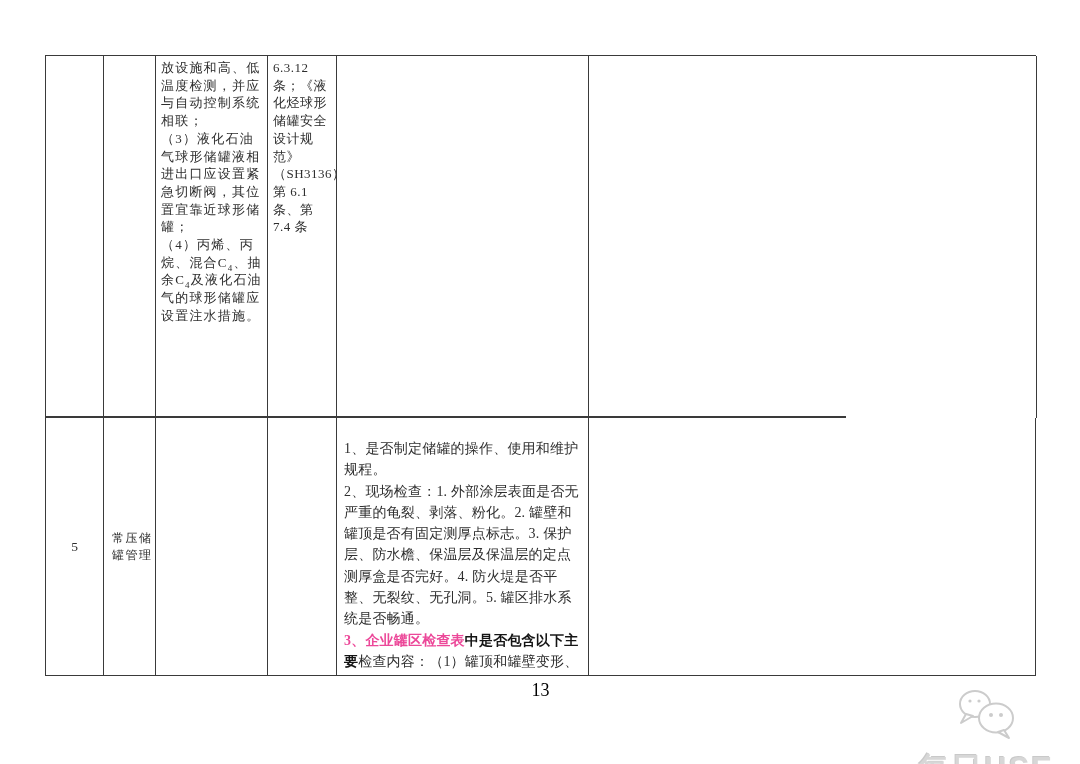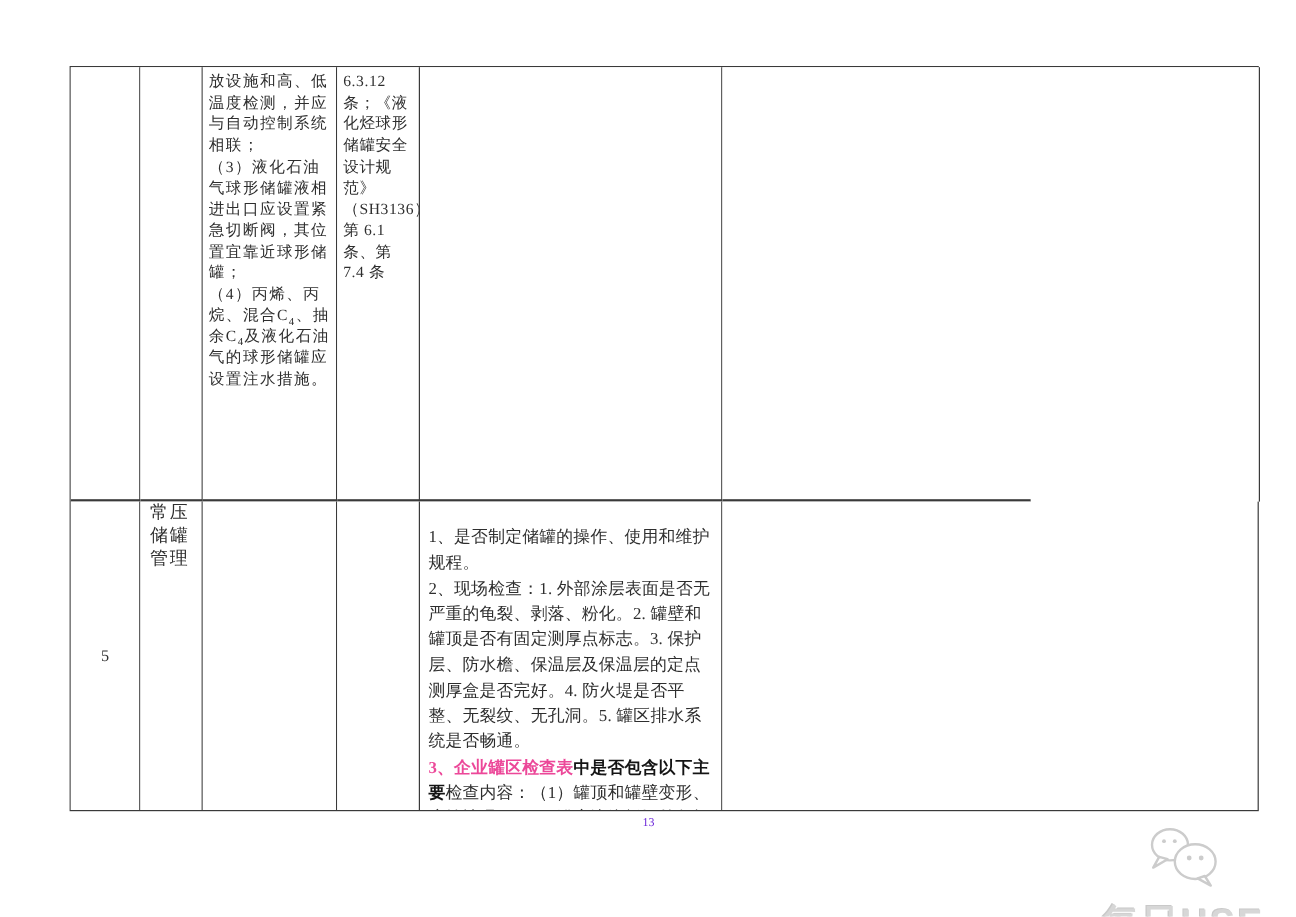--- a/index.html
+++ b/index.html
@@ -12,21 +12,20 @@
     color:#2e2e2e;
     overflow:hidden;
   }
   .doc-table {
     position:absolute; left:45px; top:55px;
     width:991px; height:621px;
     display:grid;
     grid-template-columns:58px 52px 112px 69px 252px 257px 191px;
     grid-template-rows:362px 257px;
     border:1px solid #3a3a3a;
-    margin-left:13px;
   }
   .cell {
     border-right:1px solid #3a3a3a;
     border-bottom:1px solid #3a3a3a;
     overflow:hidden;
     background:#fff;
   }
   .cell.last-col { border-right:none; }
   .cell.row-b { border-bottom:none; }
   .cell.row-a { border-bottom:2px solid #3a3a3a; }
@@ -50,33 +49,33 @@
   .inspection-b {
     padding:20px 8px 2px 7px;
     font-size:14px; line-height:21.3px;
     letter-spacing:0.2px;
   }
   .seq-cell {
     display:flex; align-items:center; justify-content:center;
     font-size:13.5px;
   }
   .item-cell {
-    display:flex; 
+    display:flex; align-items:center;
     padding-left:8px;
-    font-size:15px; letter-spacing:1.5px;
+    font-size:12px; letter-spacing:1.5px;
   }
   .para { min-height:0; }
   .para.blank { height:22px; }
   .s-b { font-weight:bold; color:#141414; }
   .s-rb { font-weight:bold; color:#ec4899; }
   sub { font-size:9px; line-height:0; }
 
   .page-number {
     position:absolute; left:45px; top:680px; width:991px;
-    text-align:center; font-size:10px; color:#6d28d9;
+    text-align:center; font-size:18px; color:#000000;
   }
   .watermark {
     position:absolute; top:688px; right:26px;
     display:flex; align-items:center; gap:8px;flex-direction:column;
   }
   .wm-icon { display:block; }
   .wm-text {
     font-family:"Liberation Sans","DejaVu Sans",sans-serif;
     font-size:31px; font-weight:bold;
     color:#d7d7d7;

